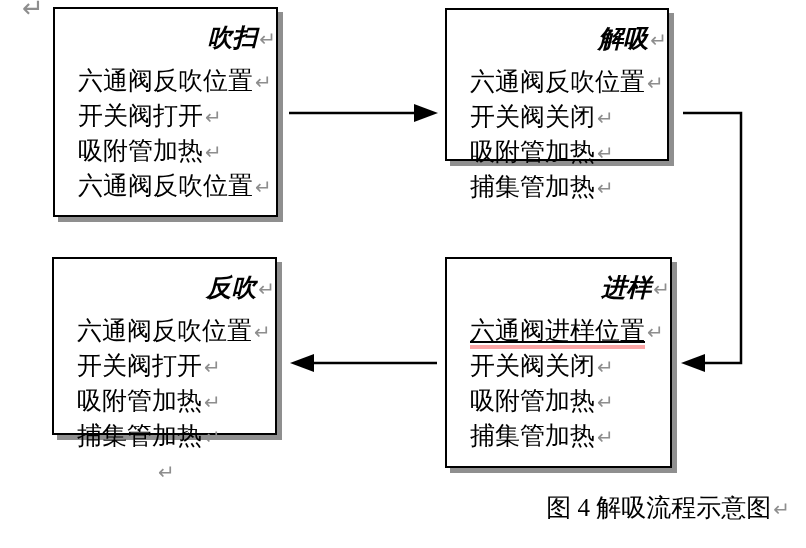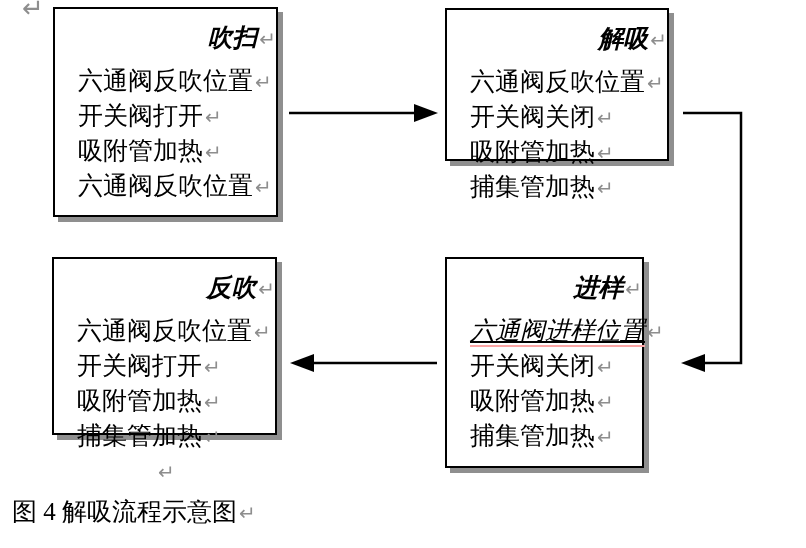--- a/index.html
+++ b/index.html
@@ -18,28 +18,27 @@
   .fline.center-mark{text-align:center;padding-right:21px;}
   .mark{
     color:#8e8e8e;font-family:"DejaVu Sans",sans-serif;
     font-size:20px;margin-left:2px;font-weight:normal;
   }
   .stray-mark{
     position:absolute;left:22px;top:-7px;font-size:26px;margin-left:0;
   }
   .blue-underline{
     text-decoration:underline;
-    border-bottom:2px solid #fca5a5;
+    border-bottom:4px solid #fca5a5;
     padding-bottom:1px;
-    font-style:italic;
   }
   .arrows{position:absolute;left:0;top:0;pointer-events:none;}
   .caption{
     position:absolute;left:12px;right:16px;top:495px;
-    text-align:left;font-size:25px;line-height:33px;white-space:nowrap;
+    text-align:right;font-size:25px;line-height:26px;white-space:nowrap;
   }
 </style>
 </head>
 <body>
 
 <div class="stage">
 
   <span class="mark stray-mark">↵</span>
 
   <div class="fbox" style="left:53px;top:7px;width:225px;height:210px">
@@ -66,21 +65,21 @@
     <div class="ftitle"><span>反吹</span><span class="mark">↵</span></div>
     <div class="fbody">
       <div class="fline"><span>六通阀反吹位置</span><span class="mark">↵</span></div>
       <div class="fline"><span>开关阀打开</span><span class="mark">↵</span></div>
       <div class="fline"><span>吸附管加热</span><span class="mark">↵</span></div>
       <div class="fline"><span>捕集管加热</span><span class="mark">↵</span></div>
       <div class="fline center-mark"><span class="mark">↵</span></div>
     </div>
   </div>
 
-  <div class="fbox" style="left:445px;top:257px;width:199px;height:211px">
+  <div class="fbox" style="left:445px;top:257px;width:227px;height:211px">
     <div class="ftitle"><span>进样</span><span class="mark">↵</span></div>
     <div class="fbody">
       <div class="fline"><span class="blue-underline">六通阀进样位置</span><span class="mark">↵</span></div>
       <div class="fline"><span>开关阀关闭</span><span class="mark">↵</span></div>
       <div class="fline"><span>吸附管加热</span><span class="mark">↵</span></div>
       <div class="fline"><span>捕集管加热</span><span class="mark">↵</span></div>
     </div>
   </div>
 
   <svg class="arrows" width="806" height="548" viewBox="0 0 806 548">

